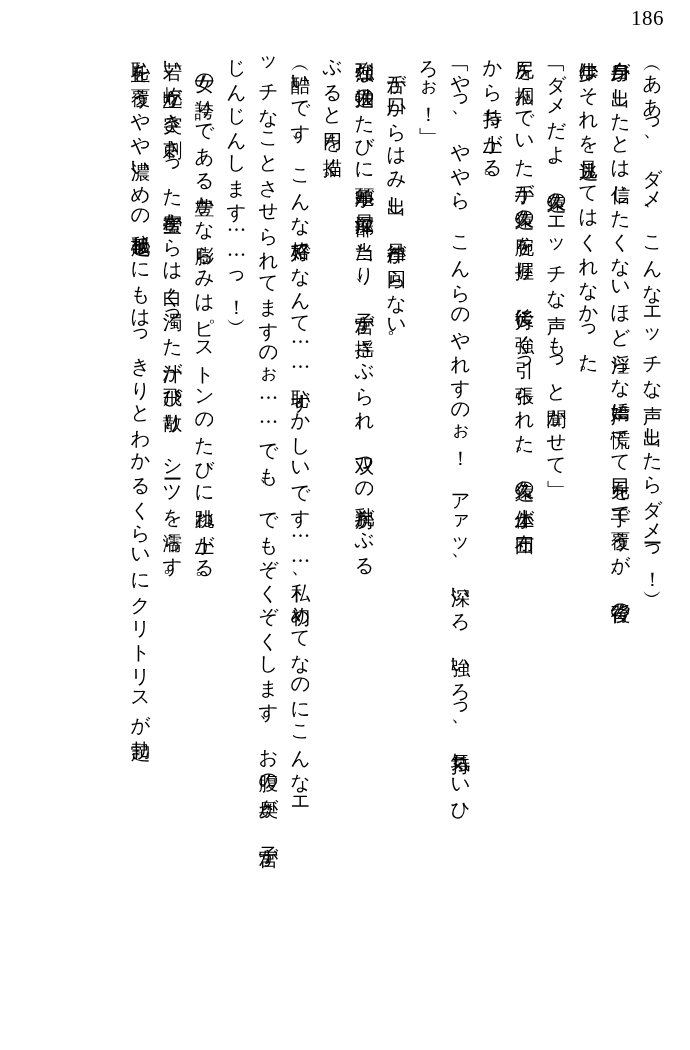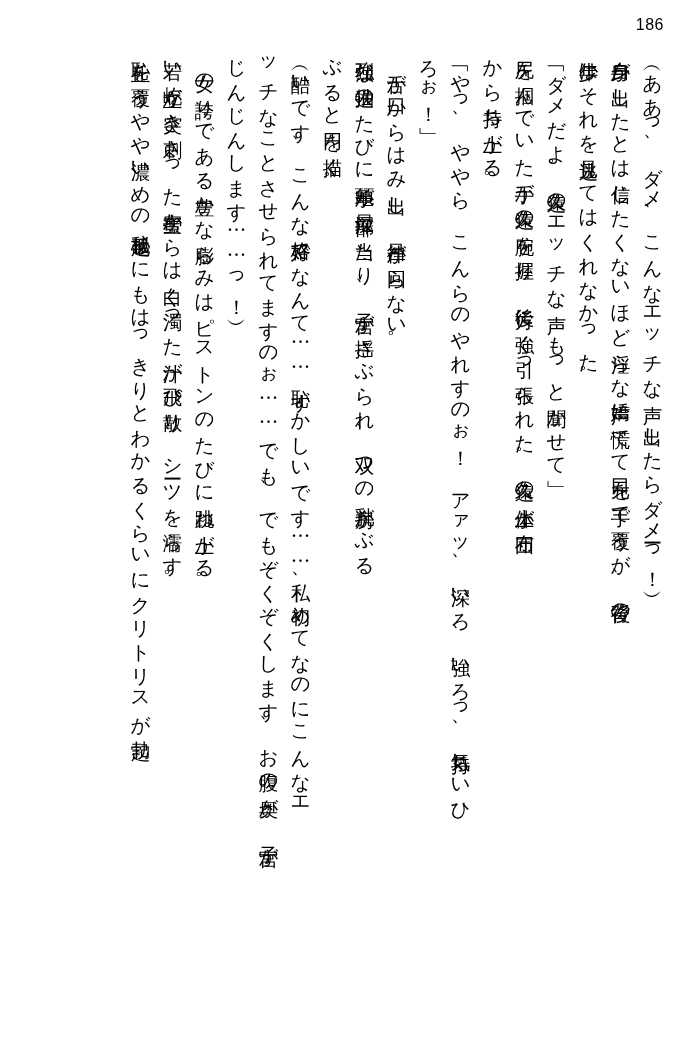--- a/index.html
+++ b/index.html
@@ -13,25 +13,25 @@
   }
   #page {
     position: relative;
     width: 690px;
     height: 1050px;
     background: #ffffff;
     overflow: hidden;
   }
   #page-number {
     position: absolute;
-    top: 16px;
+    top: 6px;
     right: 26px;
-    font-size: 16px;
+    font-size: 21px;
     letter-spacing: 0.5px;
-    font-family: Liberation Sans, sans-serif;
+    font-family: Liberation Serif, serif;
   }
   #text-block {
     position: absolute;
     top: 46px;
     left: 24px;
     right: 28px;
     bottom: 26px;
     display: flex;
     flex-direction: row-reverse;
     justify-content: flex-start;

